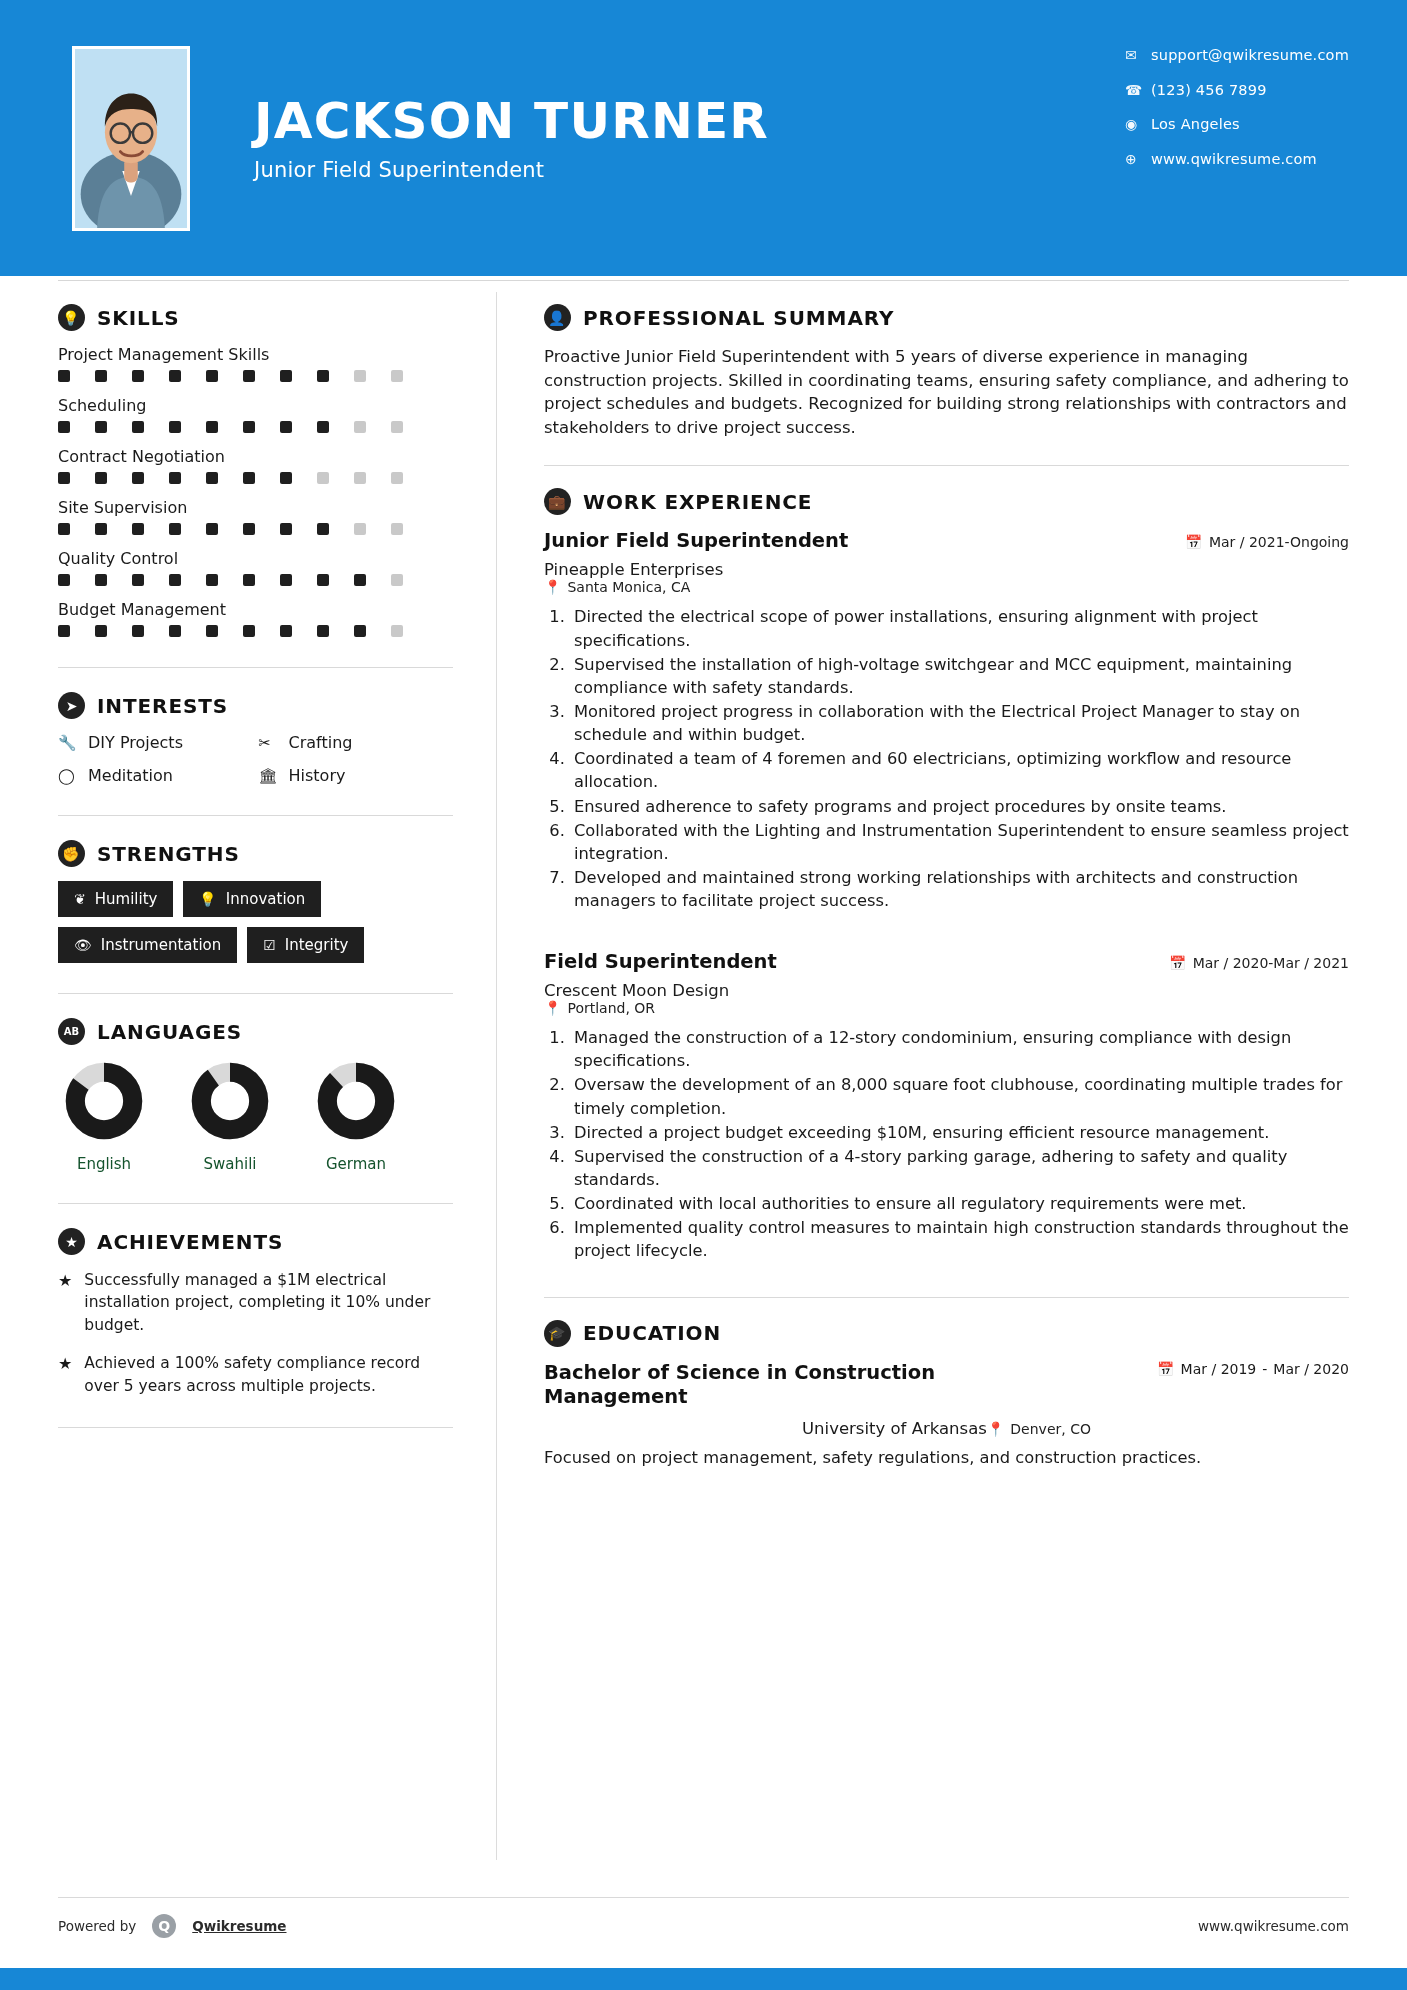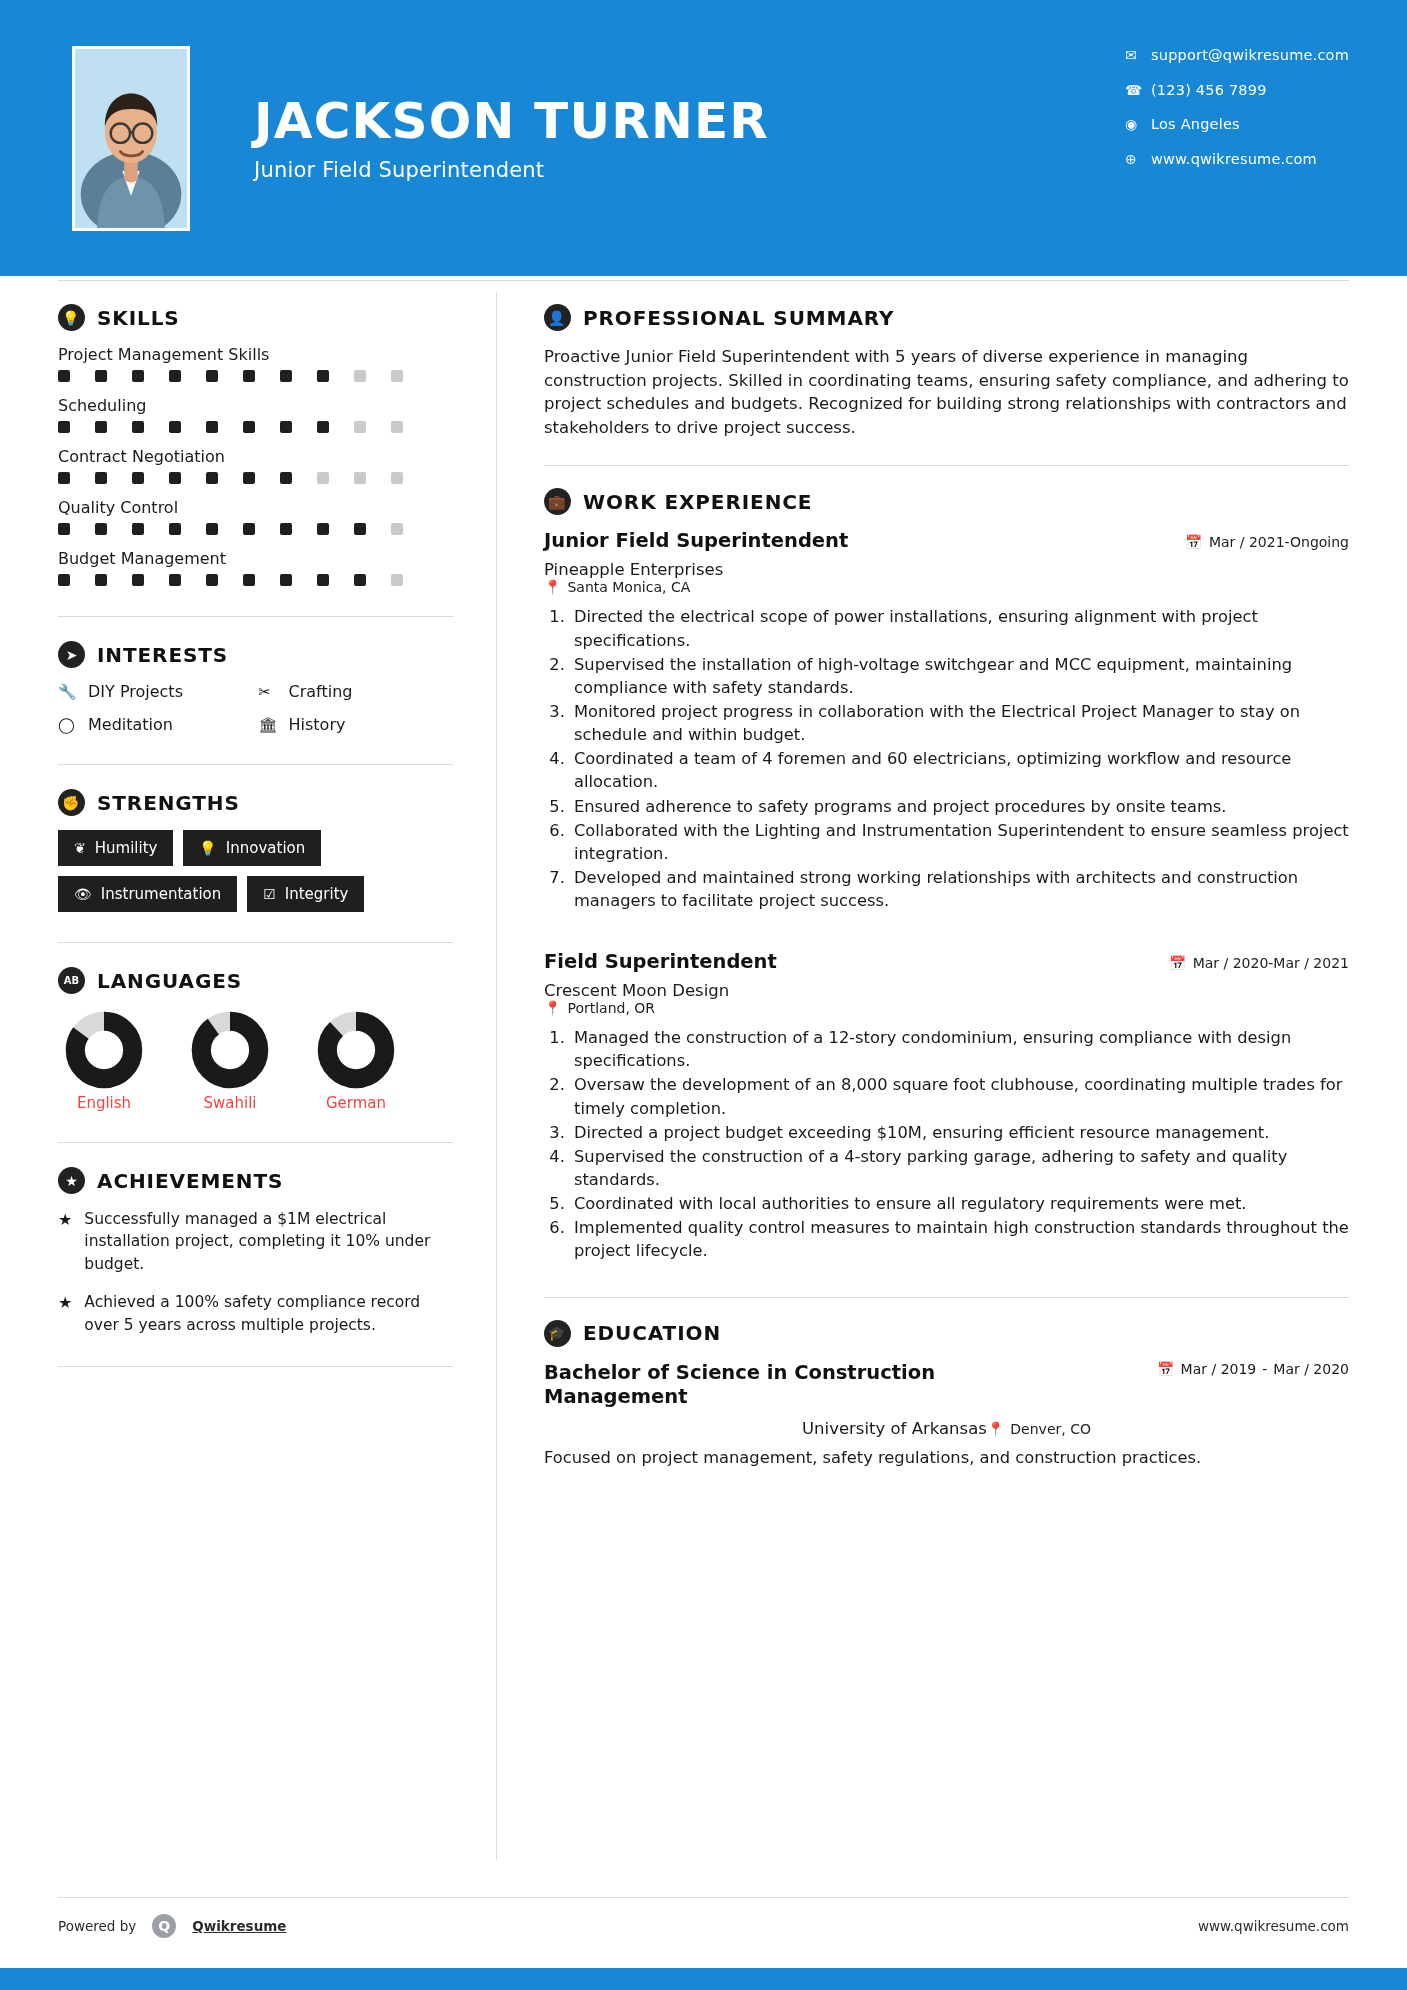--- a/index.html
+++ b/index.html
@@ -165,21 +165,21 @@
     display: flex;
     align-items: center;
     gap: 9px;
     white-space: nowrap;
   }
   .chip .gl { font-size: 14px; }
 
   
   .langs { display:flex; gap: 34px; margin-top: 16px; justify-content:flex-start; }
   .lang { width: 92px; text-align:center; }
-  .lang-label { font-size: 15px; color:#ef4444; }
+  .lang-label { font-size: 15px; margin-top: 10px; color:#14532d; }
 
   
   .ach { display:flex; gap: 12px; margin-bottom: 16px; }
   .ach .gl { font-size: 16px; flex:0 0 auto; margin-top:2px; }
   .ach-txt { font-size: 15.5px; line-height: 1.45; }
 
   
   .summary {
     font-size: 16.5px;
     line-height: 1.43;
@@ -334,20 +334,35 @@
             <span class="dot"></span>
             <span class="dot"></span>
             <span class="dot"></span>
             <span class="dot"></span>
             <span class="dot off"></span>
             <span class="dot off"></span>
             <span class="dot off"></span>
         </div>
       </div>
       <div>
+        <div class="skill-name">Site Supervision</div>
+        <div class="dots">
+          <span class="dot"></span>
+            <span class="dot"></span>
+            <span class="dot"></span>
+            <span class="dot"></span>
+            <span class="dot"></span>
+            <span class="dot"></span>
+            <span class="dot"></span>
+            <span class="dot"></span>
+            <span class="dot off"></span>
+            <span class="dot off"></span>
+        </div>
+      </div>
+      <div>
         <div class="skill-name">Quality Control</div>
         <div class="dots">
           <span class="dot"></span>
             <span class="dot"></span>
             <span class="dot"></span>
             <span class="dot"></span>
             <span class="dot"></span>
             <span class="dot"></span>
             <span class="dot"></span>
             <span class="dot"></span>

